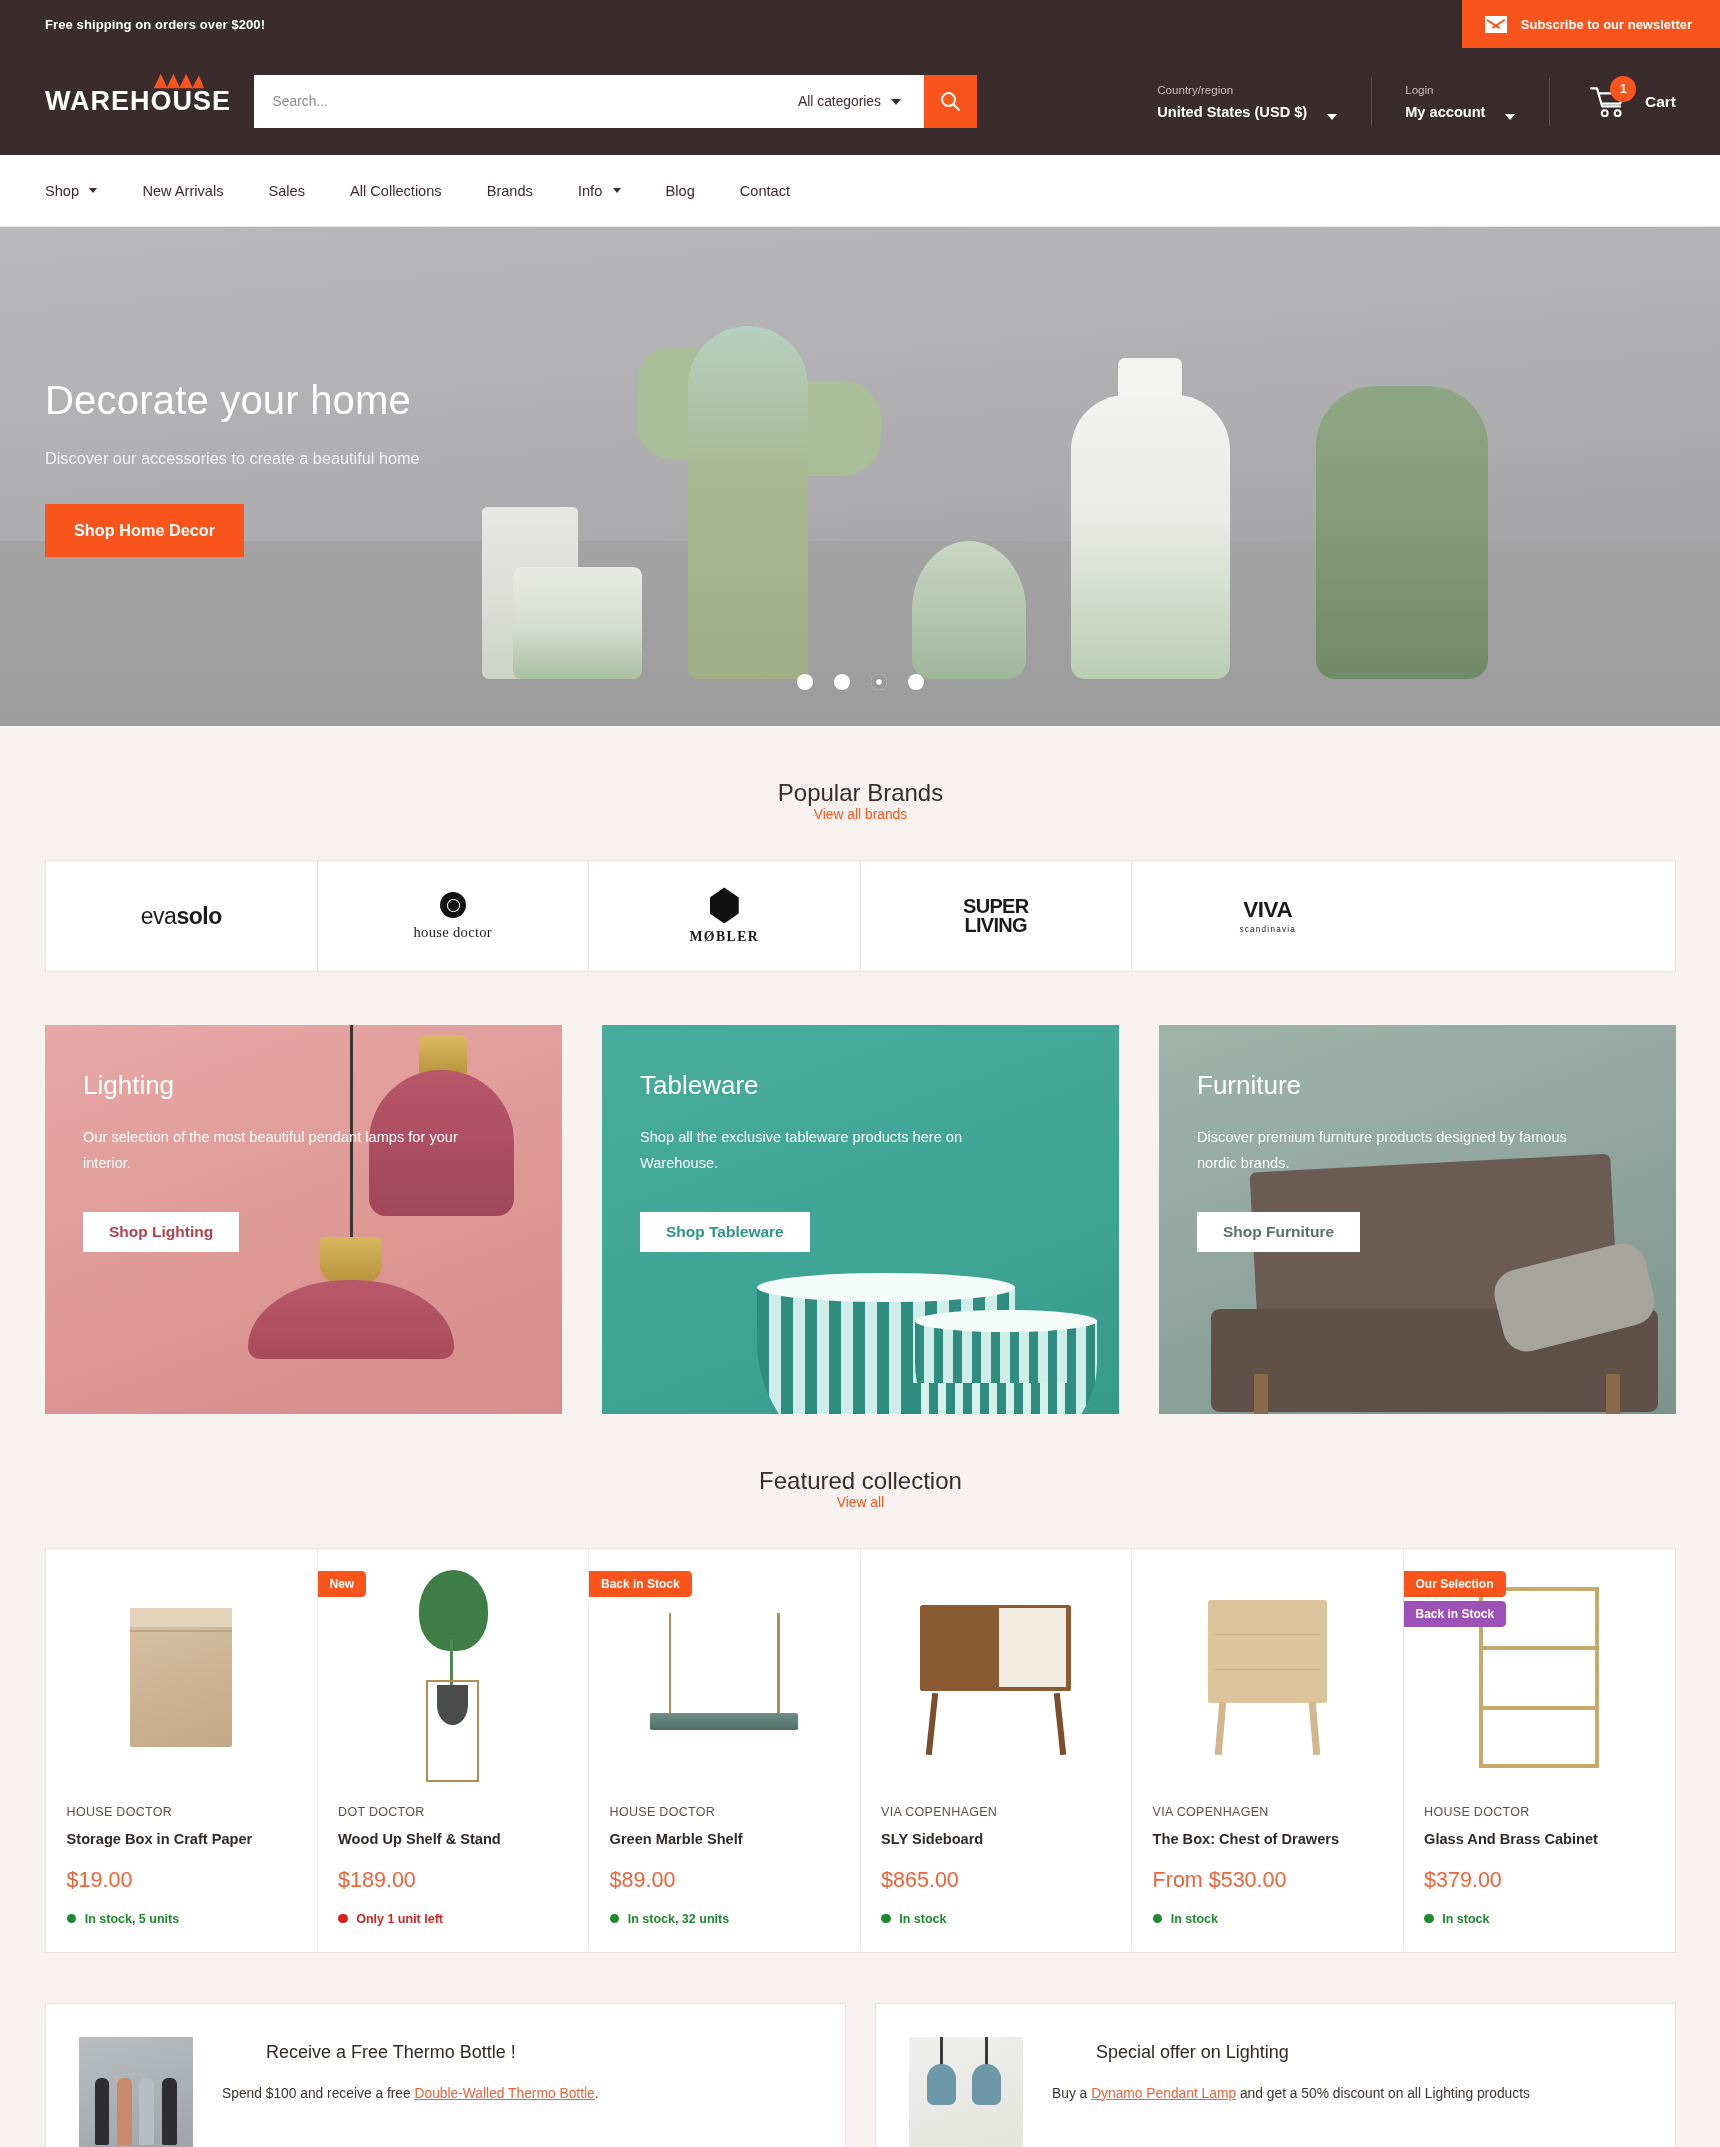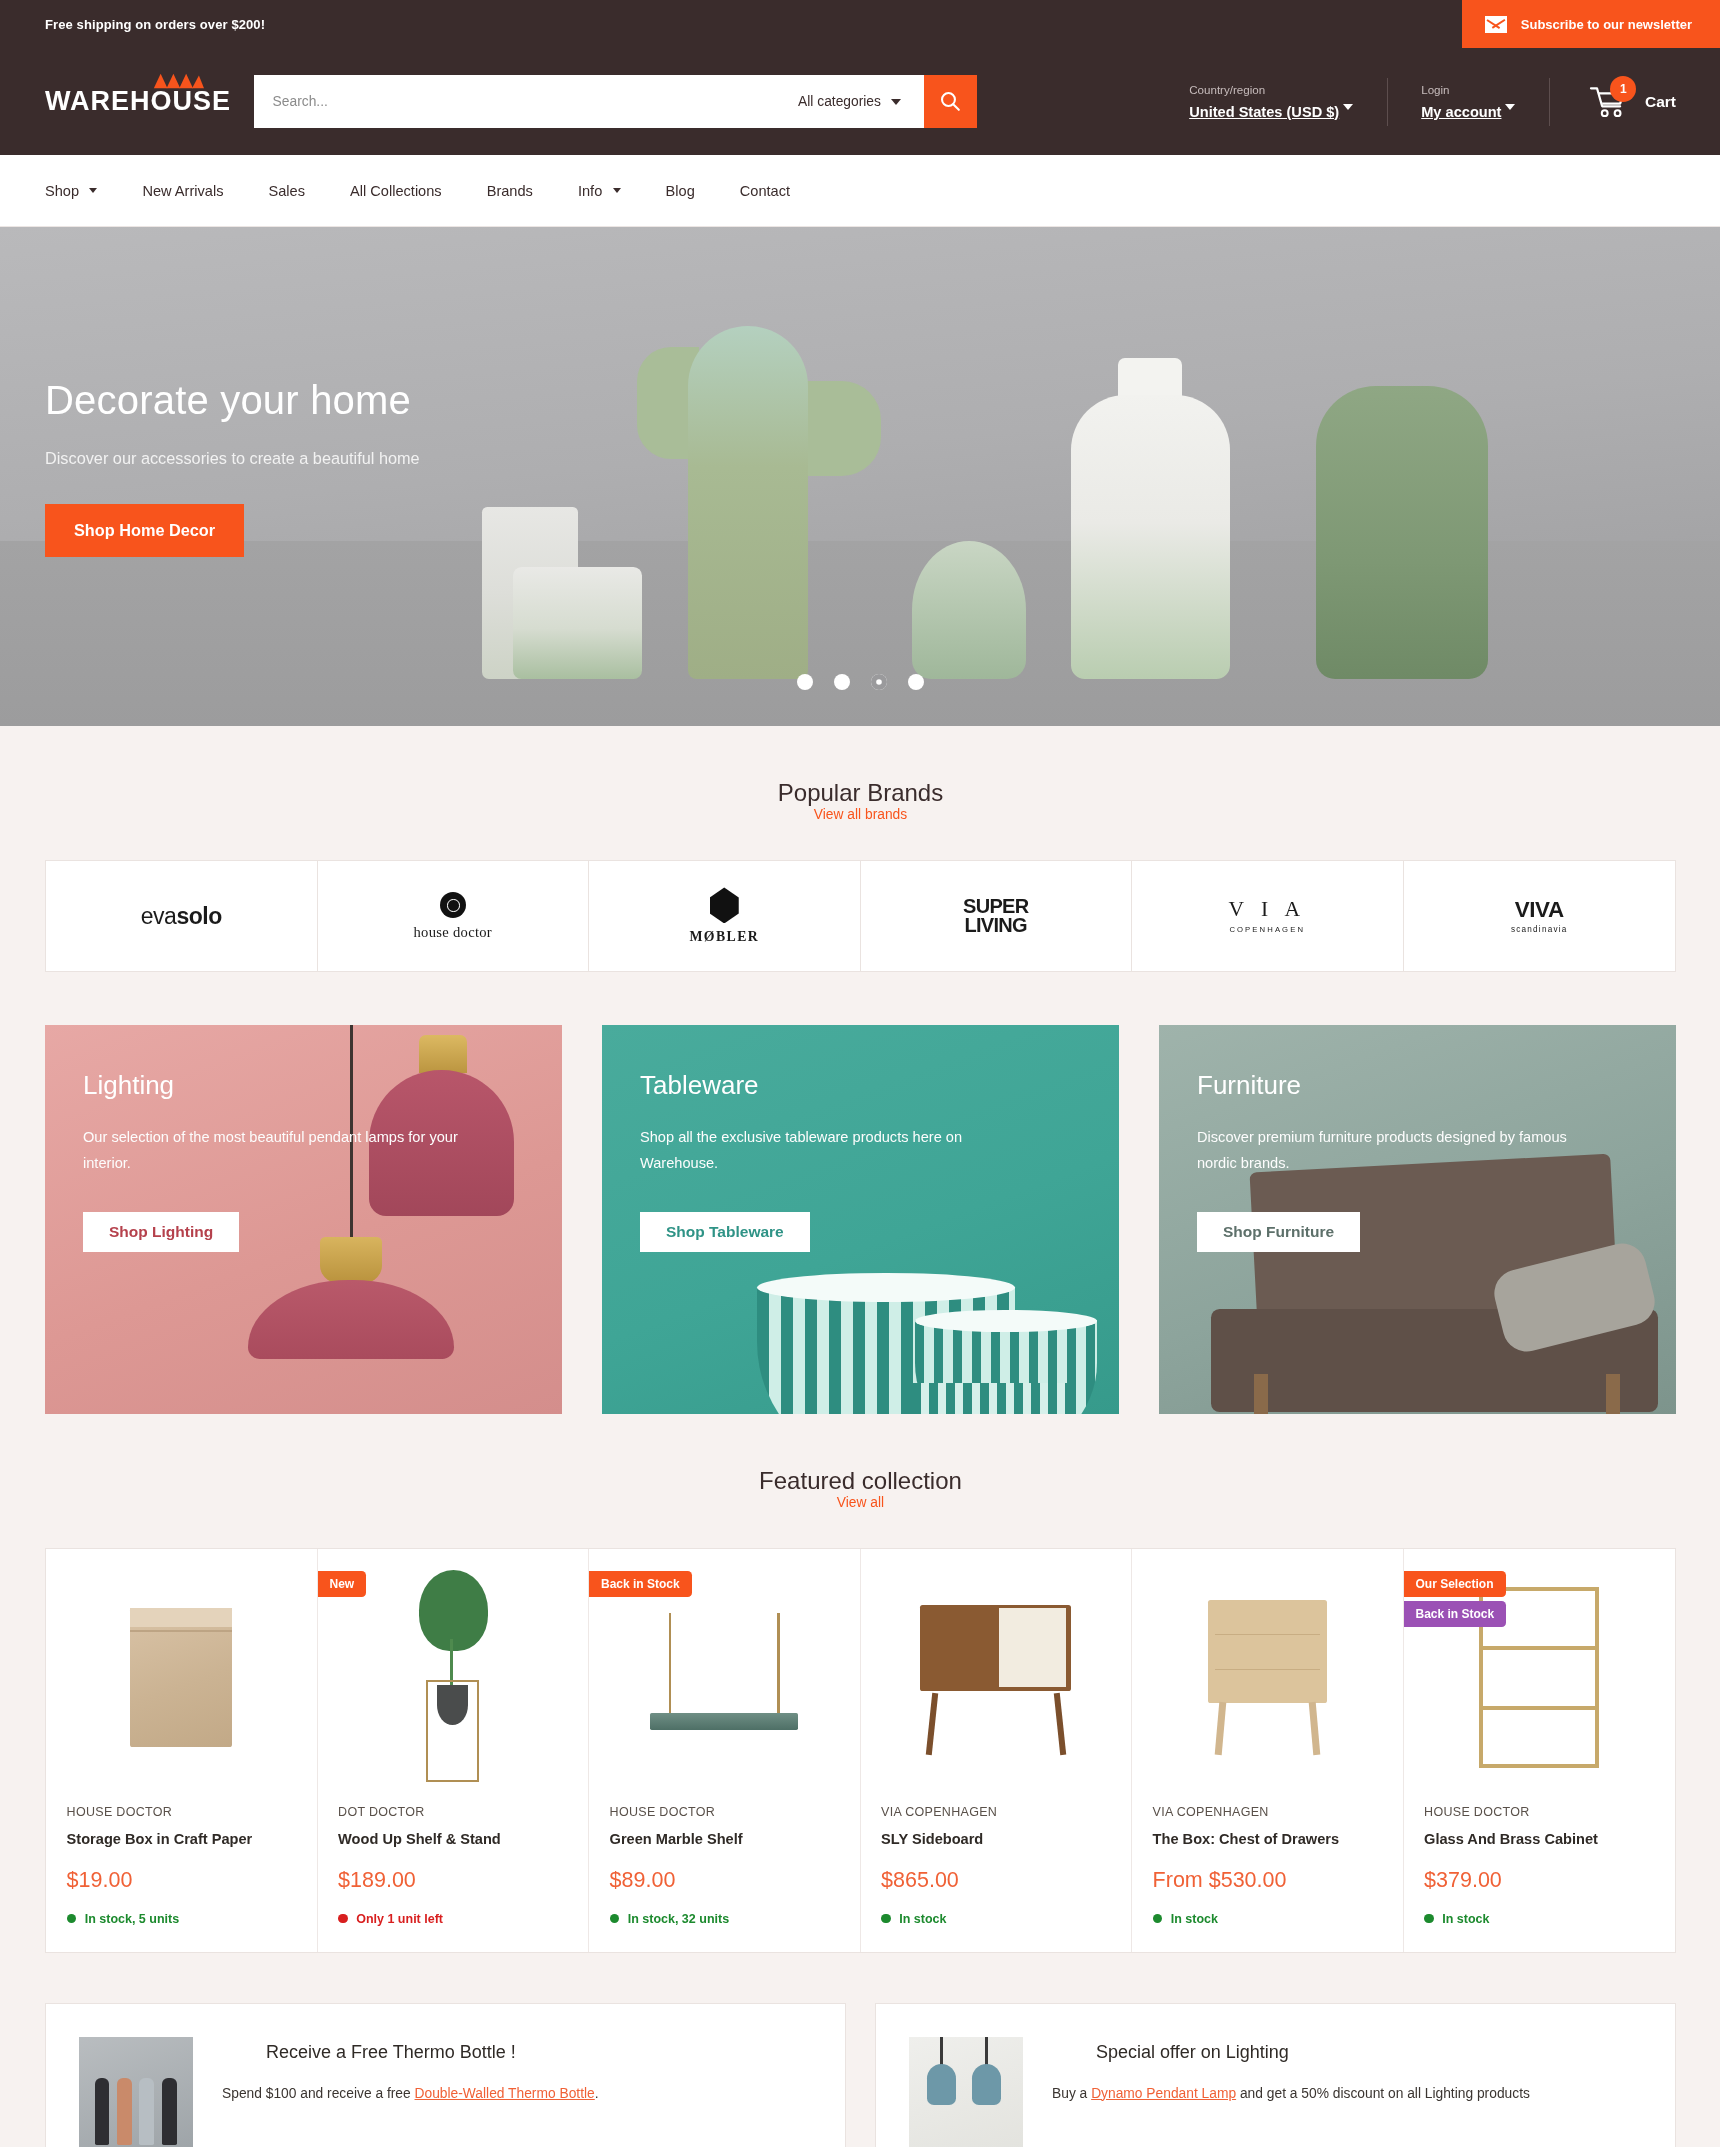--- a/index.html
+++ b/index.html
@@ -122,23 +122,22 @@
   }
   .hr-block { padding: 0 34px; position: relative; }
   .hr-block.divided::before {
     content: "";
     position: absolute; left: 0; top: 50%; transform: translateY(-50%);
     width: 0.9px; height: 48px; background: #5d4e4e;
   }
   .hr-label { color: #c7bcbc; font-size: 11.6px; margin-bottom: 7.7px; }
   .hr-value {
     color: #fff; font-size: 14.6px; font-weight: 700;
-    display: flex; align-items: flex-start; gap: 4px; cursor: pointer;
+    display: flex; align-items: flex-end; gap: 20px; cursor: pointer;
     white-space: nowrap;
-    text-decoration: underline;
   }
   .cart-block {
     display: flex; align-items: center; gap: 15.5px;
     padding-left: 40px; position: relative; cursor: pointer;
   }
   .cart-block::before {
     content: "";
     position: absolute; left: 0; top: 50%; transform: translateY(-50%);
     width: 0.9px; height: 48px; background: #5d4e4e;
   }
@@ -506,26 +505,20 @@
         </div>
       </div>
       <div class="brand-cell">
         <div class="bl bl-super">
           <div>SUPER</div>
           <div>LIVING</div>
         </div>
       </div>
       <div class="brand-cell">
         <div class="bl">
-          <div class="bl-via-top">V I A</div>
-          <div class="bl-via-bot">COPENHAGEN</div>
-        </div>
-      </div>
-      <div class="brand-cell">
-        <div class="bl">
           <div class="bl-viva-top">VIVA</div>
           <div class="bl-viva-bot">scandinavia</div>
         </div>
       </div>
     </div>
 
     <div class="cats">
       <div class="cat cat-lighting">
         <div class="cat-bg">
           <div class="lamp-cord"></div>

